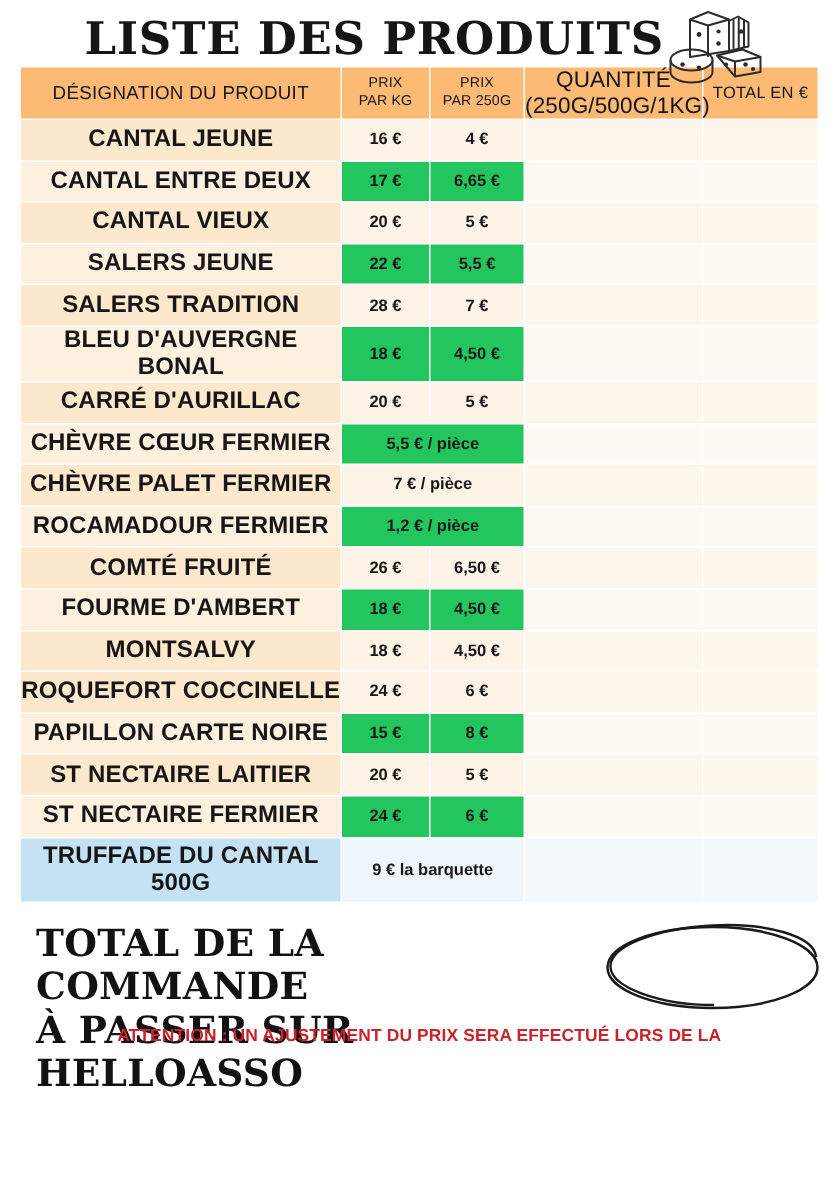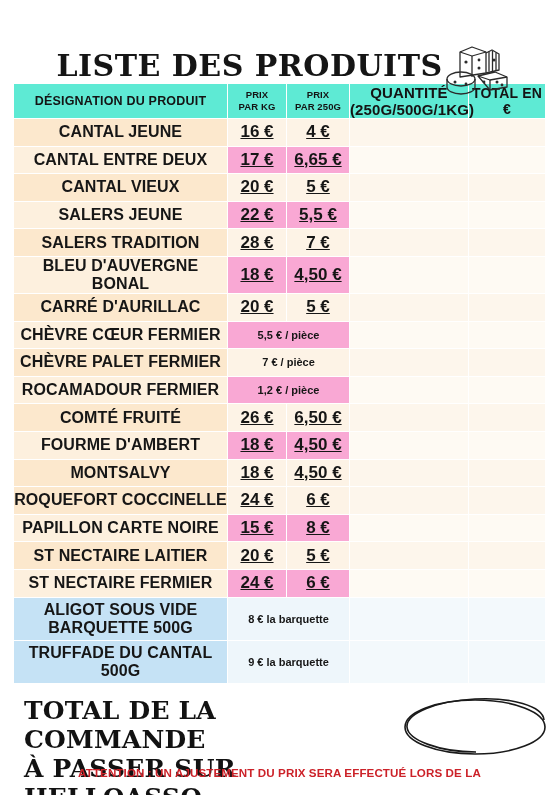--- a/index.html
+++ b/index.html
@@ -12,21 +12,20 @@
     height: 795px;
     font-family: "Liberation Sans", sans-serif;
     position: relative;
     overflow: hidden;
   }
 
   
   .header {
     position: relative;
     height: 44px;
-    margin-top: 39px;
   }
   .page-title {
     position: absolute;
     left: 0;
     right: 0;
     top: 9px;
     text-align: center;
     font-family: "DejaVu Serif", "Liberation Serif", serif;
     font-weight: bold;
     font-size: 30px;
@@ -60,56 +59,55 @@
   }
 
   col.c-desc  { width: 213px; }
   col.c-kg    { width: 58px; }
   col.c-250   { width: 62px; }
   col.c-qty   { width: 118px; }
   col.c-total { width: 76px; }
 
   
   thead th {
-    background: #5eead4;
+    background: #fdba74;
     height: 33px;
     color: #141414;
-    font-weight: bold;
+    font-weight: normal;
   }
   .th-desc   { font-size: 12.5px; letter-spacing: 0.2px; }
   .th-small  { font-size: 9.5px; line-height: 12px; letter-spacing: 0.1px; }
   .th-qty    { font-size: 15px; letter-spacing: 0.1px; }
-  .th-total  { font-size: 14px; letter-spacing: 0.2px; }
+  .th-total  { font-size: 11px; letter-spacing: 0.2px; }
 
   
   tbody tr { height: 26.6px; }
   .cell-desc {
     font-size: 16px;
     font-weight: bold;
     color: #161616;
     letter-spacing: 0.1px;
   }
   .cell-price {
-    font-size: 17px;
+    font-size: 11px;
     font-weight: bold;
     color: #161616;
-    text-decoration: underline;
   }
   .cell-piece {
     font-size: 11px;
     font-weight: bold;
     color: #161616;
   }
   .cell-empty { }
 
   
   .t-desc-a   { background: #fce8cd; }
   .t-desc-b   { background: #fdf0de; }
   .t-price-a  { background: #fdf3e6; }
-  .t-price-b  { background: #f9a8d4; }
+  .t-price-b  { background: #22c55e; }
   .t-qty-a    { background: #fdf6ec; }
   .t-qty-b    { background: #fefaf3; }
   .t-blue-desc  { background: #c5e2f5; }
   .t-blue-price { background: #eef6fb; }
   .t-blue-qty   { background: #f3f9fc; }
 
   tbody tr.blue-row { height: 42px; }
 
   
   .footer {
@@ -313,26 +311,20 @@
         <td class="cell-empty t-qty-a"></td>
       </tr>
       <tr>
         <td class="cell-desc t-desc-b">ST NECTAIRE FERMIER</td>
         <td class="cell-price t-price-b">24 €</td>
         <td class="cell-price t-price-b">6 €</td>
         <td class="cell-empty t-qty-b"></td>
         <td class="cell-empty t-qty-b"></td>
       </tr>
       <tr class="blue-row">
-        <td class="cell-desc t-blue-desc">ALIGOT SOUS VIDE BARQUETTE 500G</td>
-        <td class="cell-piece t-blue-price" colspan="2">8 € la barquette</td>
-        <td class="cell-empty t-blue-qty"></td>
-        <td class="cell-empty t-blue-qty"></td>
-      </tr>
-      <tr class="blue-row">
         <td class="cell-desc t-blue-desc">TRUFFADE DU CANTAL 500G</td>
         <td class="cell-piece t-blue-price" colspan="2">9 € la barquette</td>
         <td class="cell-empty t-blue-qty"></td>
         <td class="cell-empty t-blue-qty"></td>
       </tr>
     </tbody>
 </table>
 
 <div class="footer">
   <div class="total-heading">

